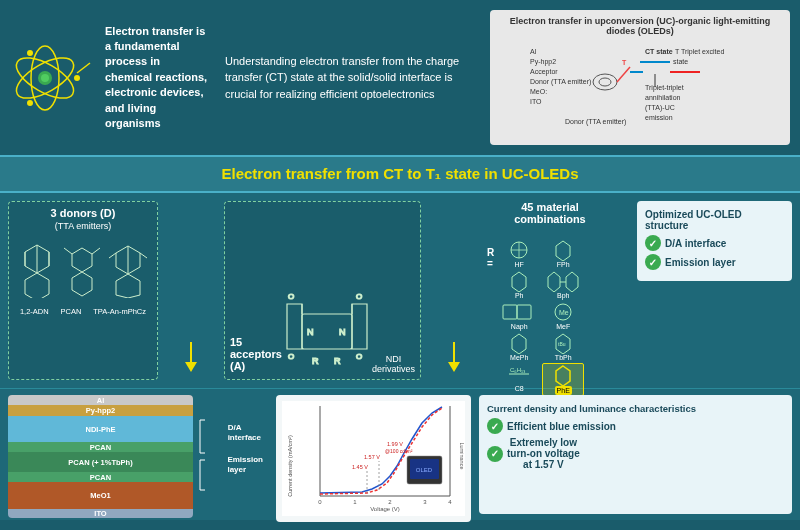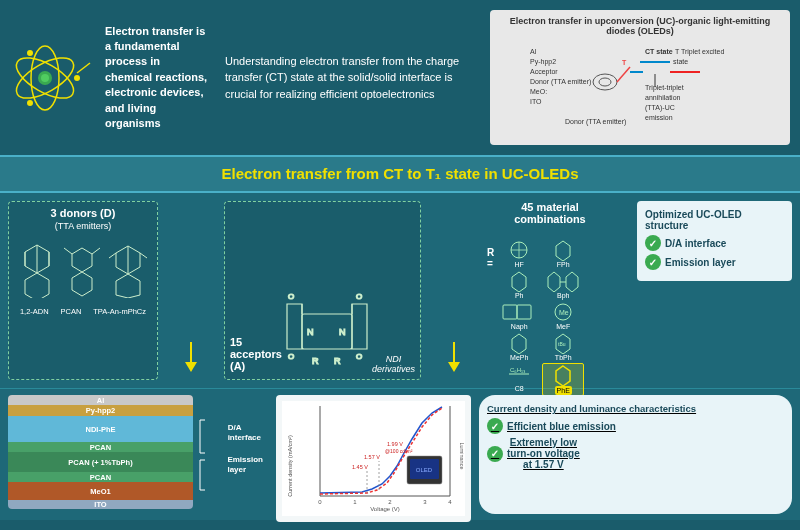--- a/index.html
+++ b/index.html
@@ -166,21 +166,20 @@
       display: flex;
       align-items: center;
       justify-content: center;
     }
 
     .ndi-label {
       color: #ffffff;
       font-size: 9px;
       text-align: center;
       margin-top: 4px;
-      font-style: italic;
     }
 
     .combinations-box {
       flex: 1;
       display: flex;
       flex-direction: column;
     }
 
     .combinations-title {
       color: #ffffff;
@@ -315,23 +314,22 @@
       background: rgba(255,255,255,0.95);
       border-radius: 4px;
       padding: 6px;
       display: flex;
       flex-direction: column;
     }
 
     .right-info-box-bottom {
       flex: 1;
       background: #e8f4f8;
-      border-radius: 16px;
+      border-radius: 4px;
       padding: 8px;
-      text-decoration: underline;
     }
 
     .current-title {
       font-size: 9.5px;
       font-weight: bold;
       color: #1a4a5a;
       margin-bottom: 4px;
     }
 
     
@@ -647,21 +645,21 @@
         </div>
         <div class="layer" style="height:10px;background:#48a068;">
           <span class="layer-label">PCAN</span>
         </div>
         <div class="layer" style="height:20px;background:#3a8858;">
           <span class="layer-label">PCAN (+ 1%TbPh)</span>
         </div>
         <div class="layer" style="height:10px;background:#48a068;">
           <span class="layer-label">PCAN</span>
         </div>
-        <div class="layer" style="height:18px;background:#b05828;">
+        <div class="layer" style="height:27px;background:#b05828;">
           <span class="layer-label">MeO1</span>
         </div>
         <div class="layer" style="flex:1;background:#90a8c0;">
           <span class="layer-label">ITO</span>
         </div>
       </div>
     </div>
 
     <div style="position:absolute;right:-68px;top:28px;color:#fff;font-size:8px;font-weight:bold;line-height:1.3;">
       D/A<br>interface

